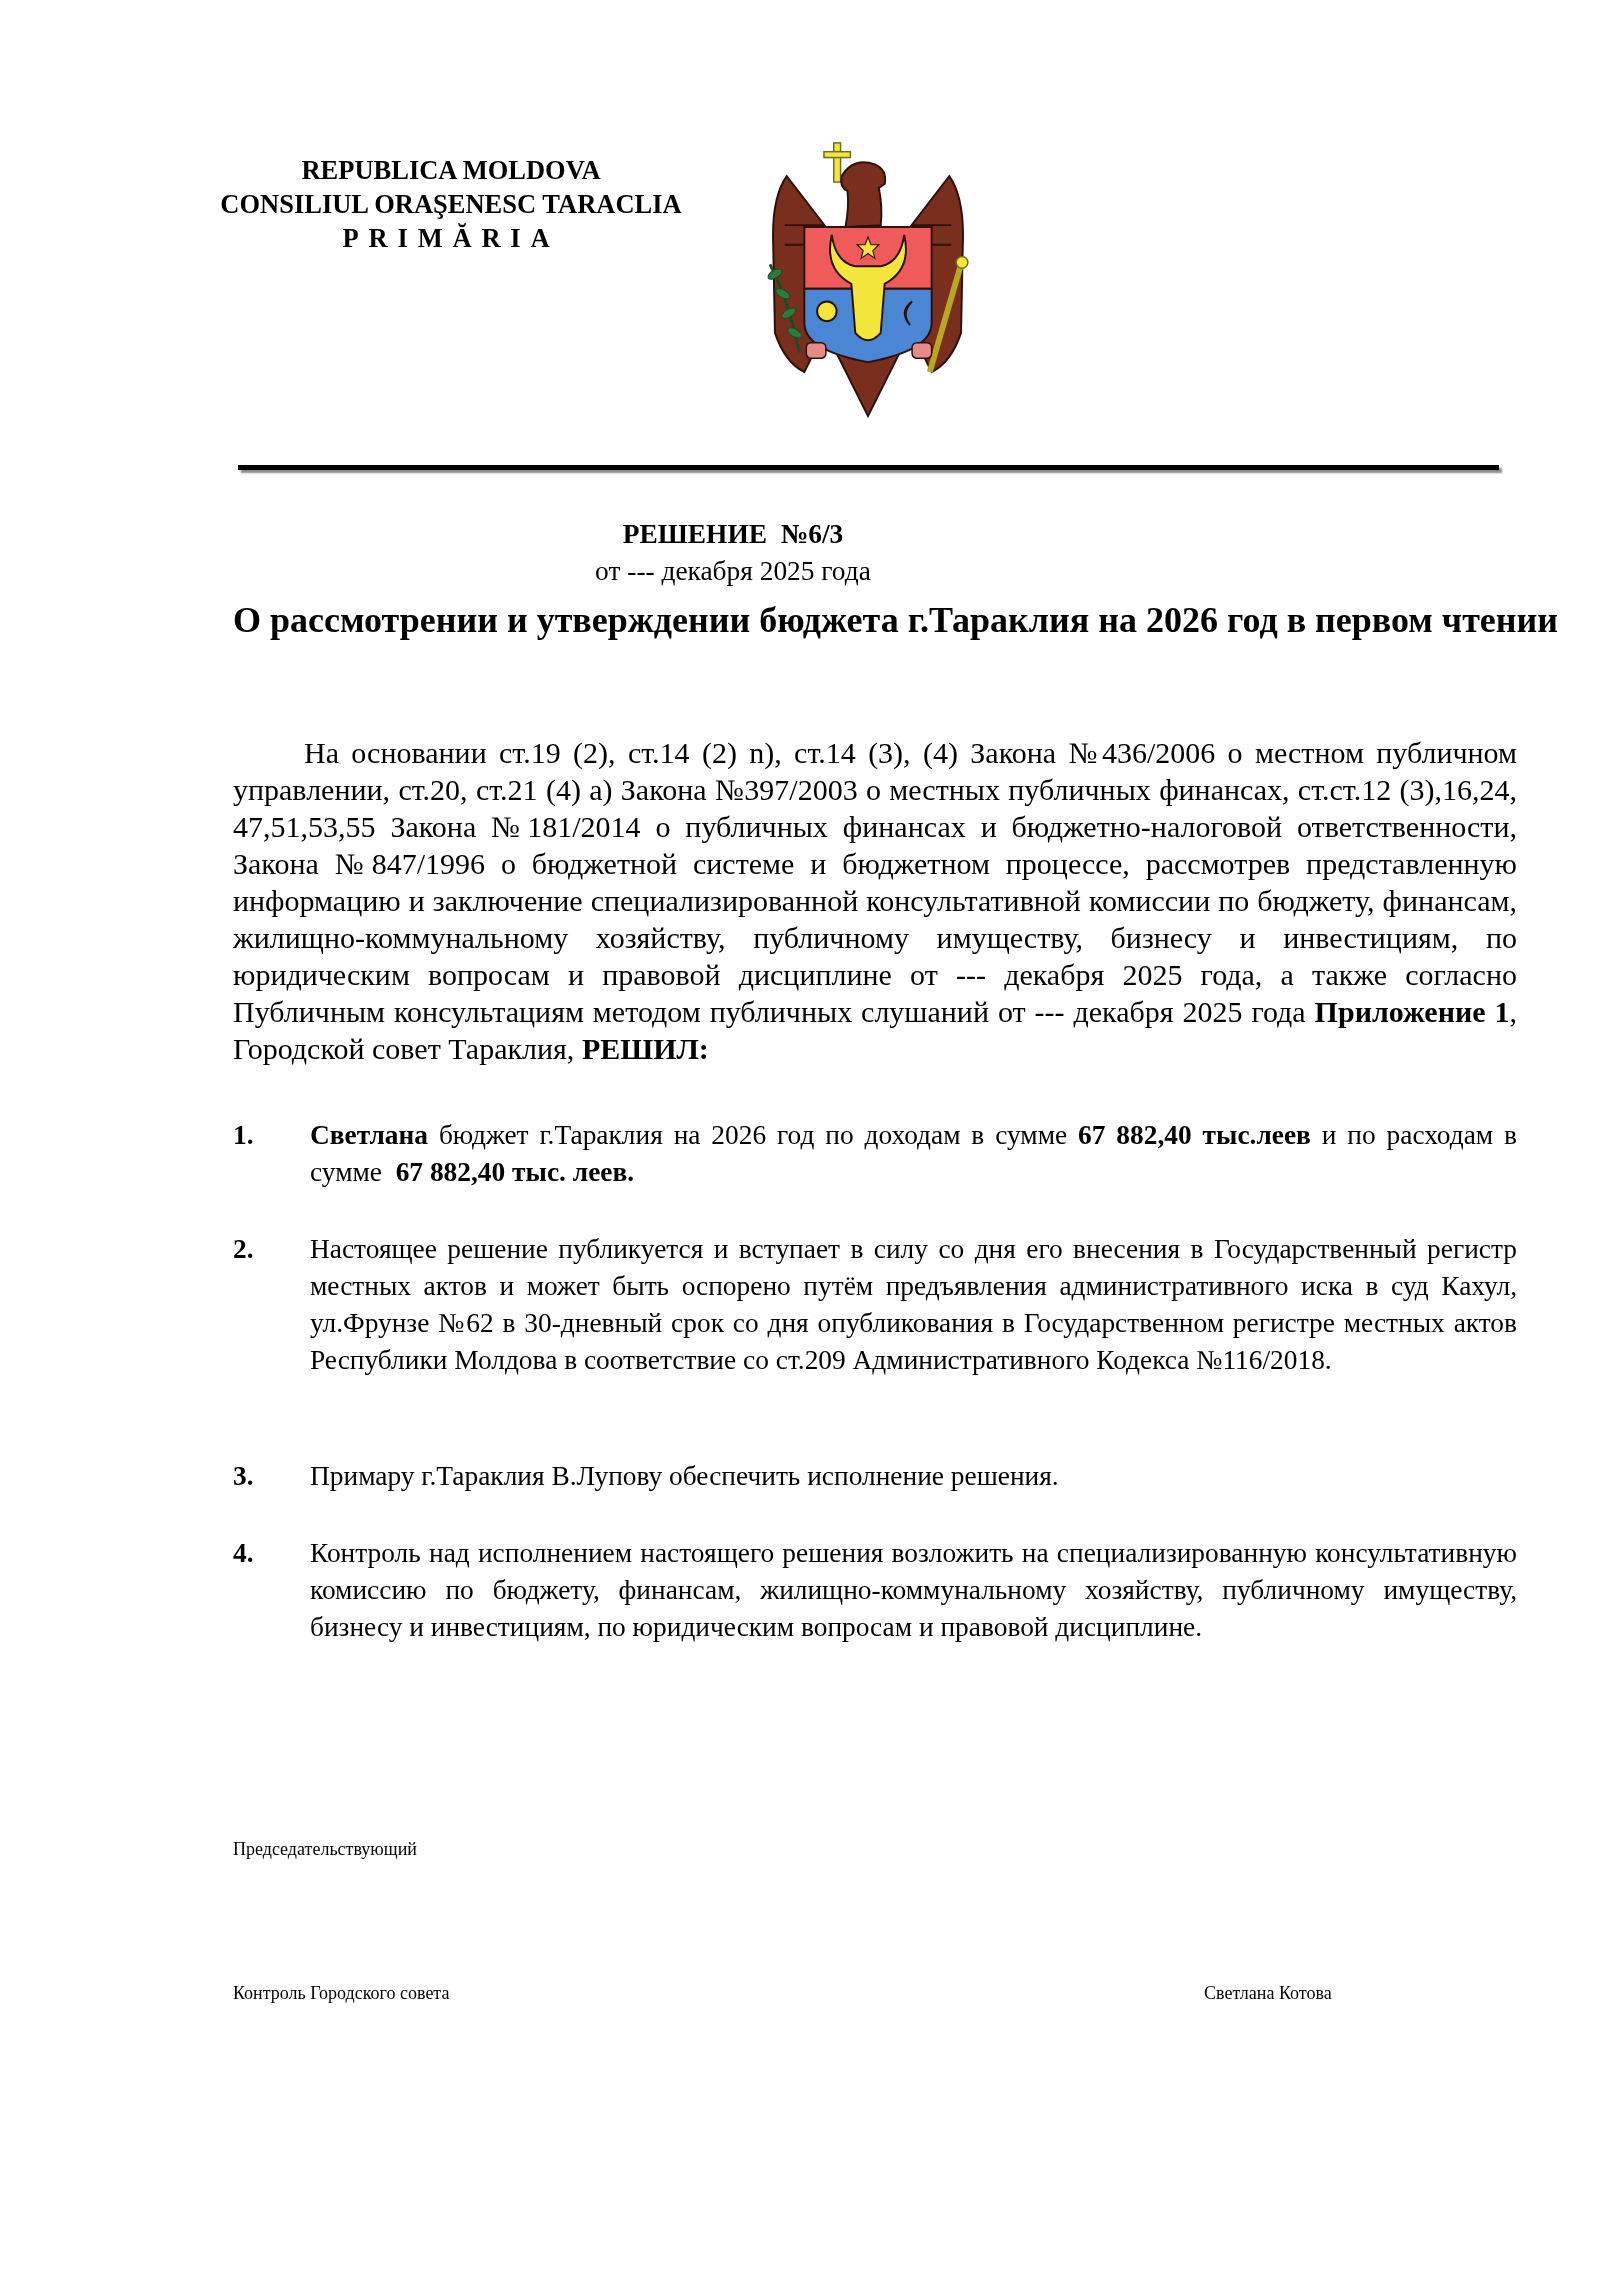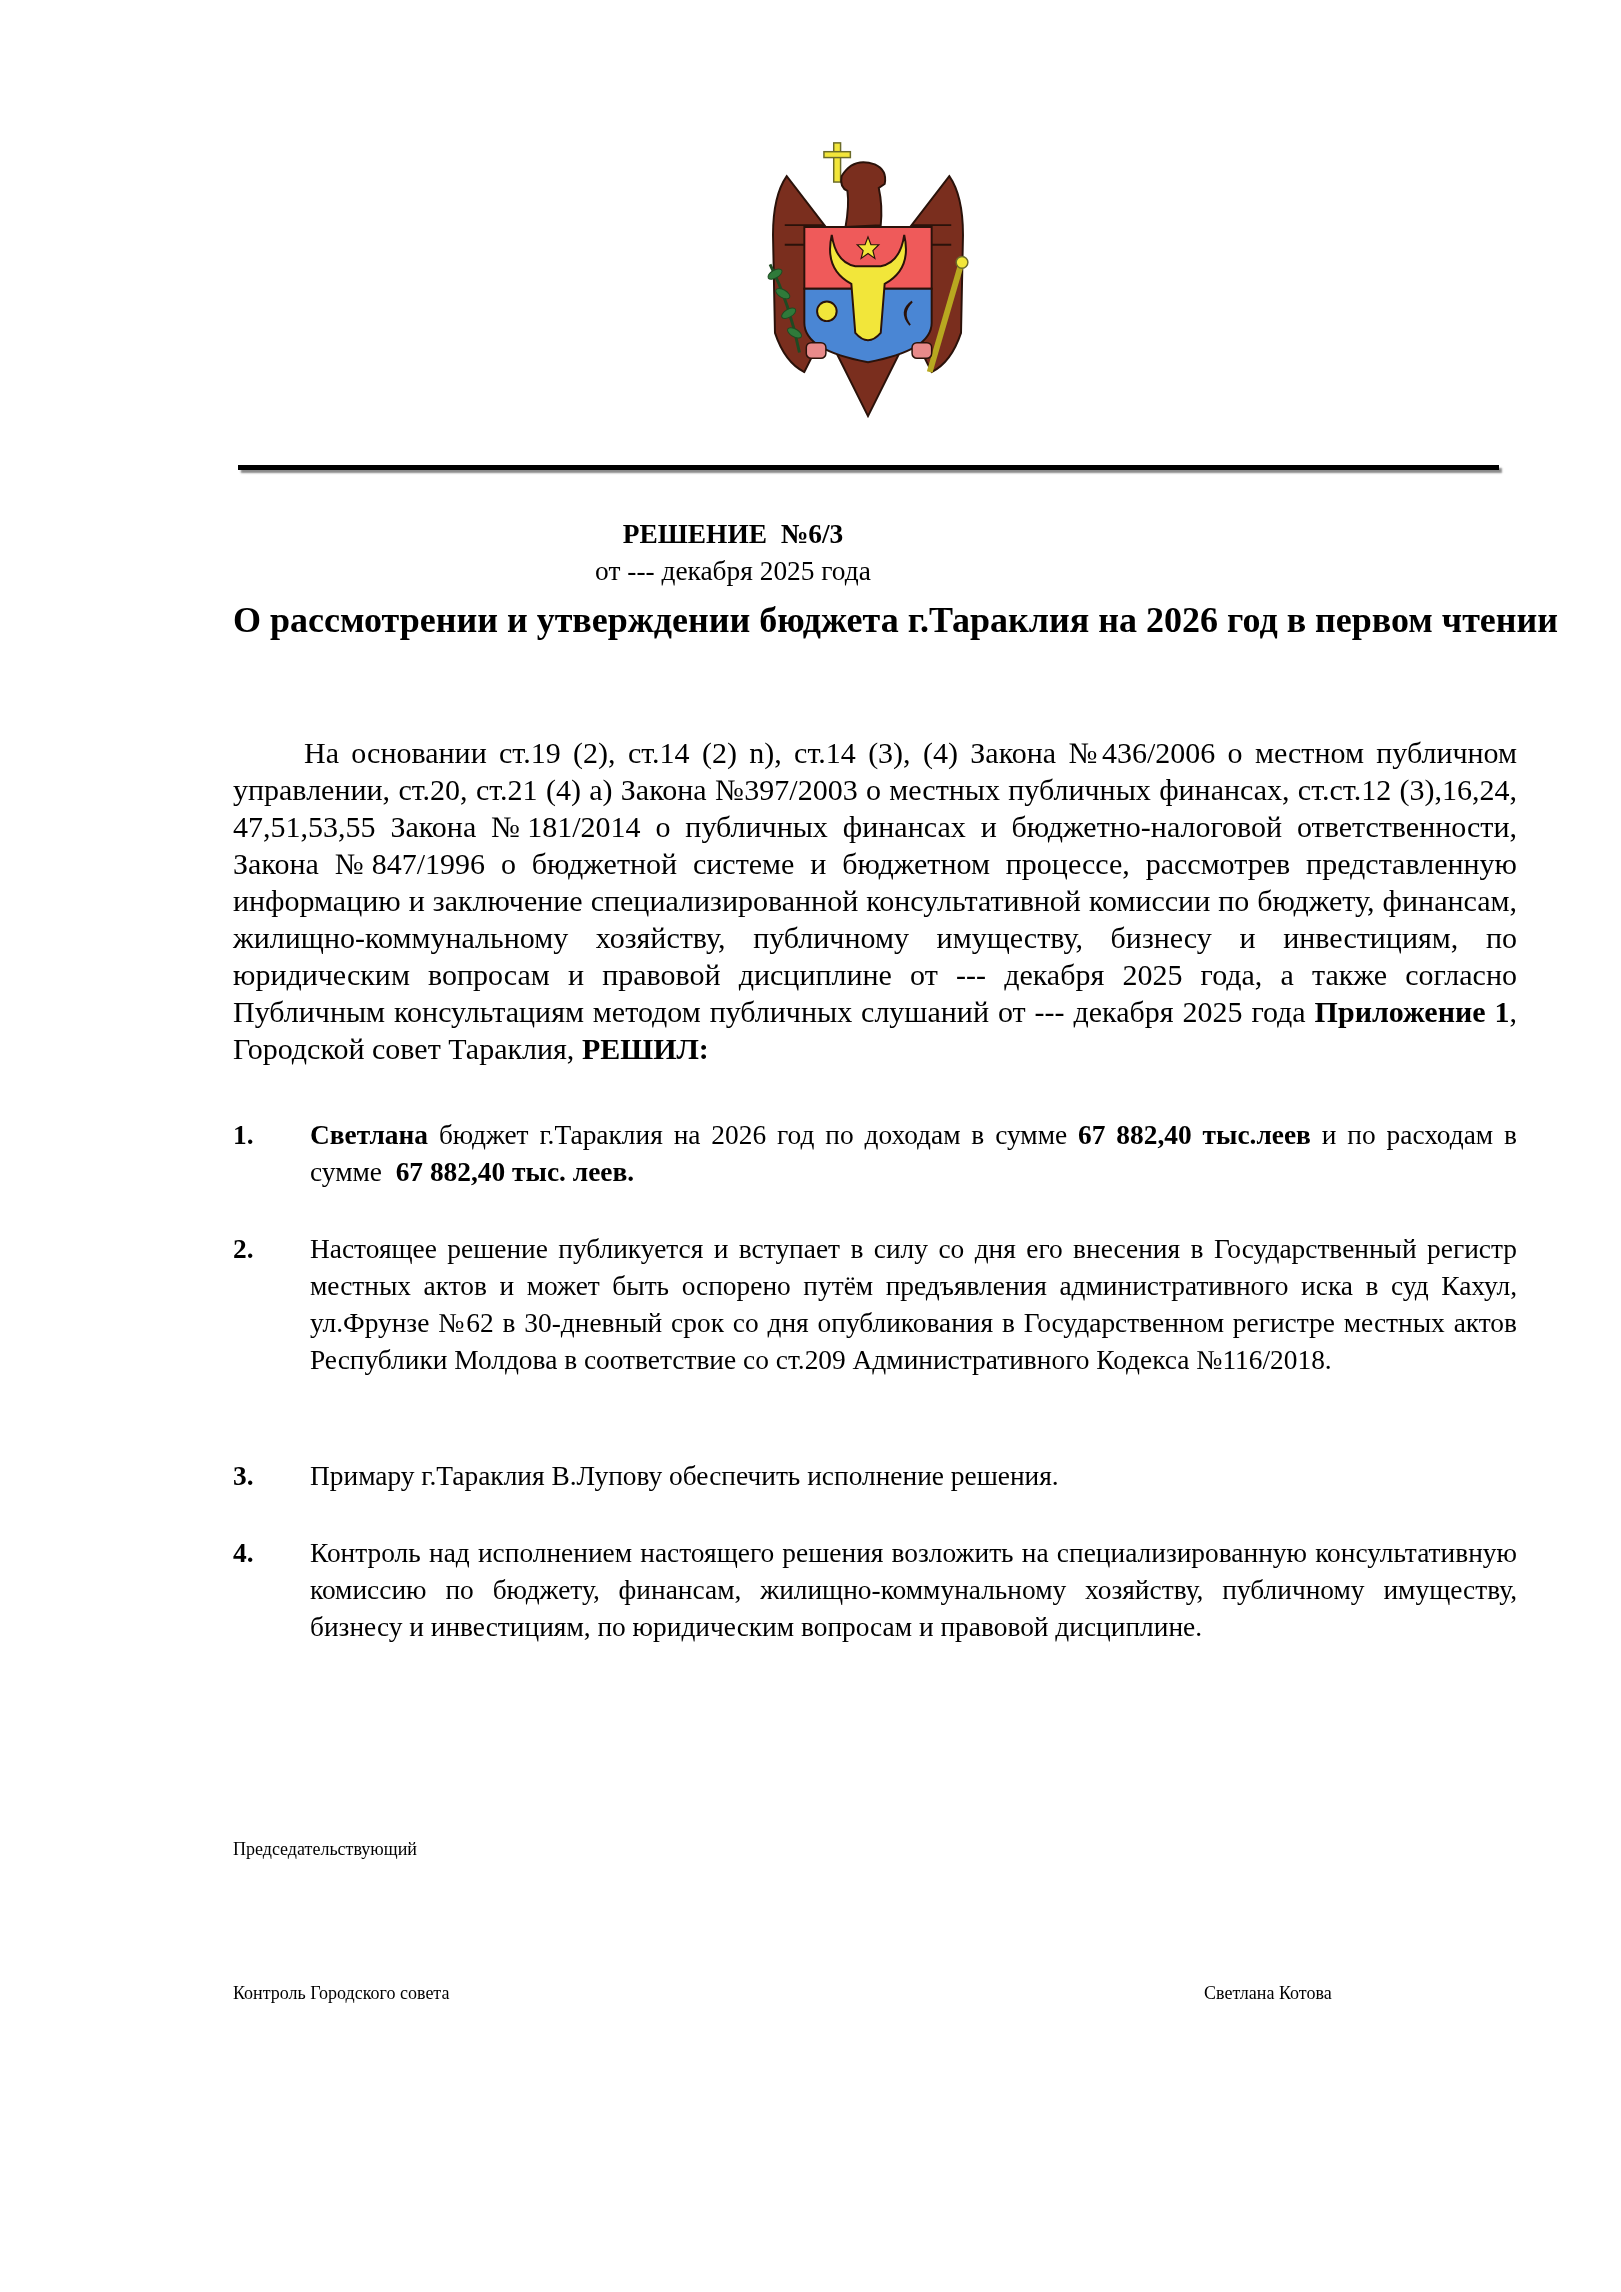--- a/index.html
+++ b/index.html
@@ -38,20 +38,25 @@
   .sig { position: absolute; font-size: 18px; line-height: 33px; }
   .sig-chair { left: 233px; top: 1833px; }
   .sig-secretary { left: 233px; top: 1977px; }
   .sig-name { left: 1204px; top: 1977px; }
 </style>
 </head>
 <body>
 
 <div class="page">
 
+  <div class="hdr-col hdr-left">
+    <div>REPUBLICA MOLDOVA</div>
+    <div>CONSILIUL ORAŞENESC TARACLIA</div>
+    <div class="spaced">PRIMĂRIA</div>
+  </div>
 
   <svg class="emblem" viewBox="0 0 210 290">
 
     <g stroke="#6b6b2a" stroke-width="1.5" fill="#f2e63a">
       <rect x="70" y="6" width="7" height="40"></rect>
       <rect x="60" y="15" width="27" height="6"></rect>
     </g>
 
     <path d="M78 40 Q90 20 112 28 Q125 34 122 48 L116 52 Q120 70 118 90 L82 92 Q86 70 84 55 Q76 52 78 40 Z" fill="#7a2e1e" stroke="#2a120a" stroke-width="2"></path>
 

